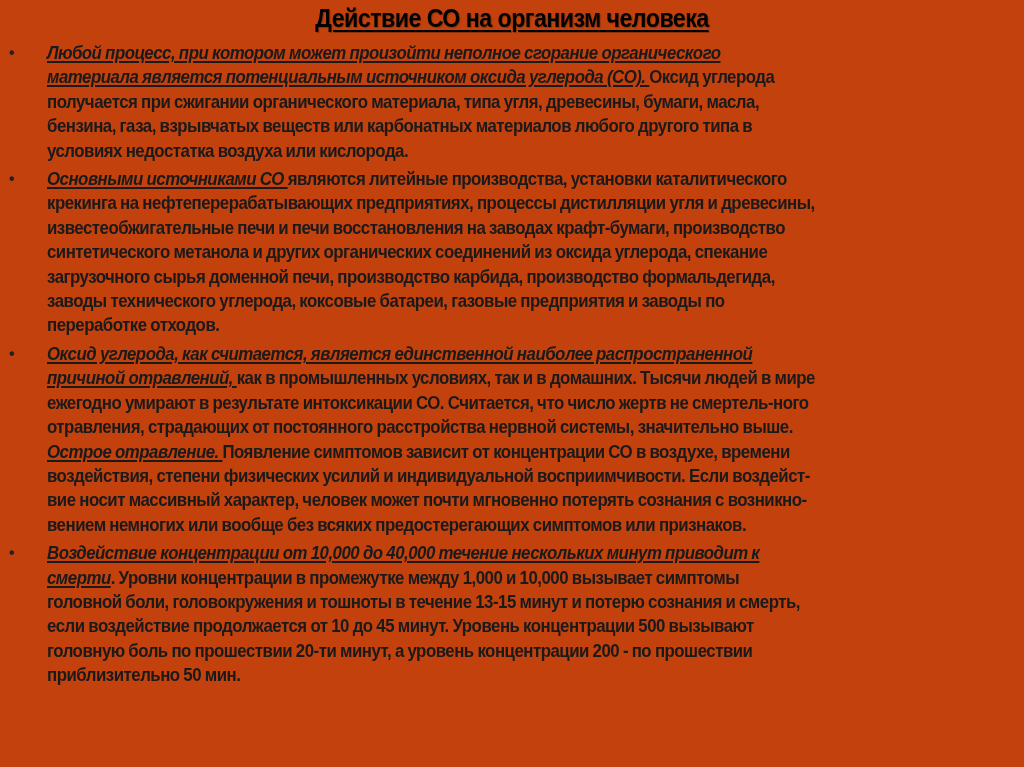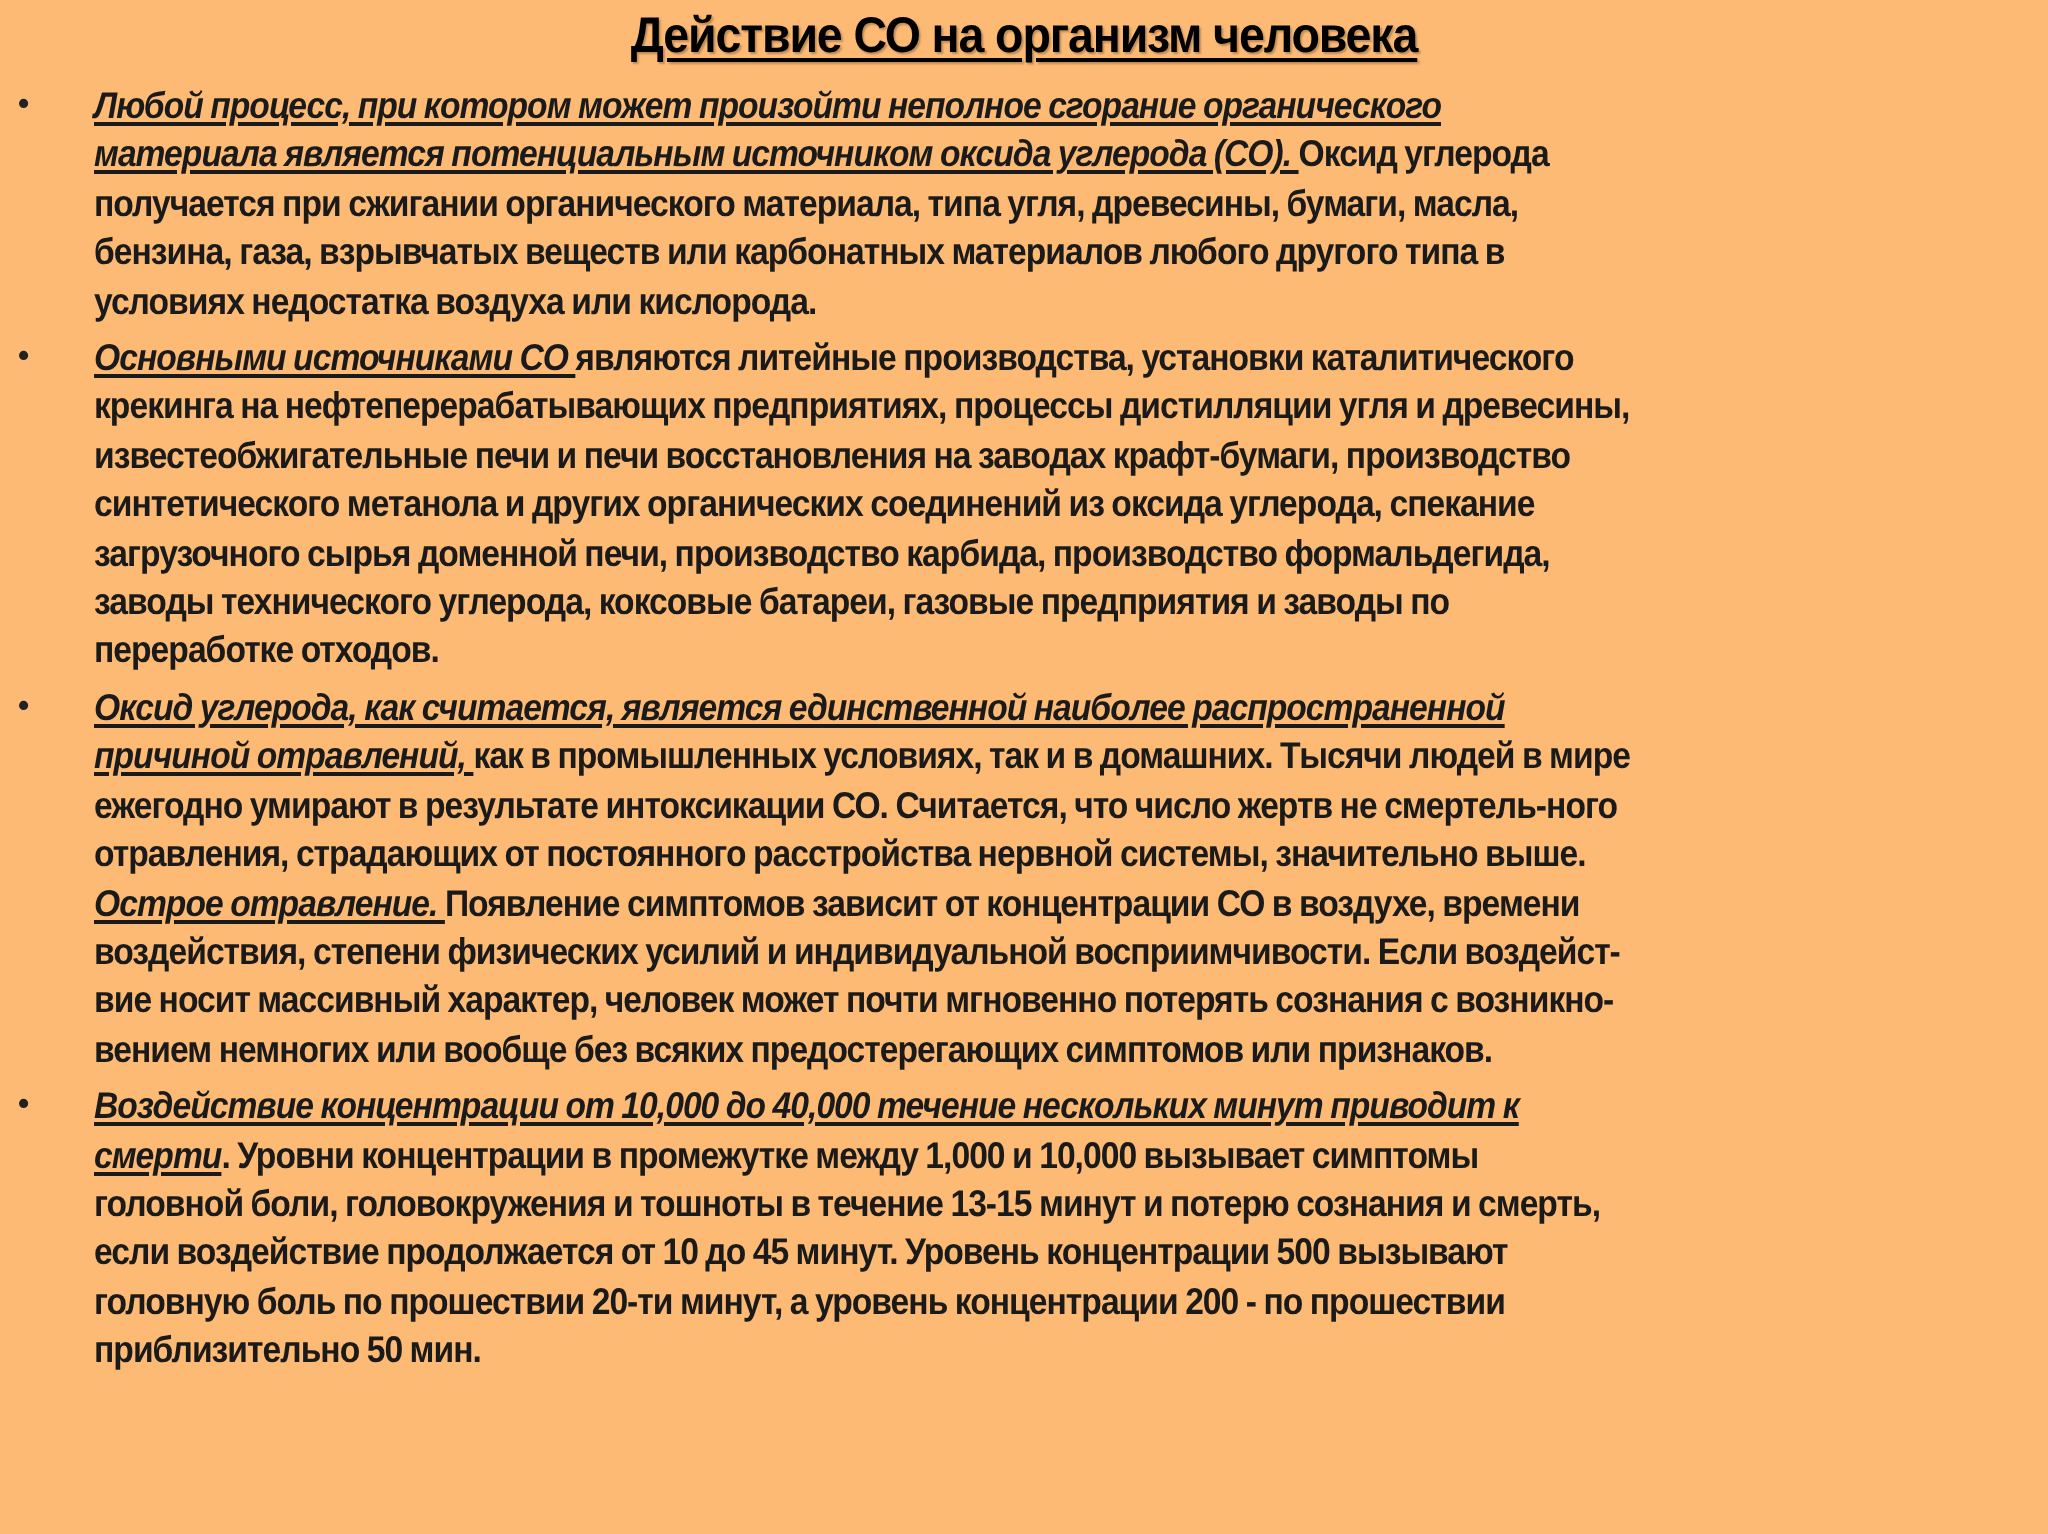--- a/index.html
+++ b/index.html
@@ -13,21 +13,21 @@
       overflow: hidden;
       position: relative;
       font-family: "Liberation Sans", "DejaVu Sans", sans-serif;
       color: #1a1a1a;
     }
     .slide {
       position: absolute;
       left: 0; top: 0;
       width: 1024px;
       height: 767px;
-      background: #fdba74;
+      background: #c2410c;
     }
     .title {
       position: absolute;
       top: 2px;
       left: 0;
       width: 1024px;
       text-align: center;
       font-weight: bold;
       font-size: 25px;
       line-height: 32px;

